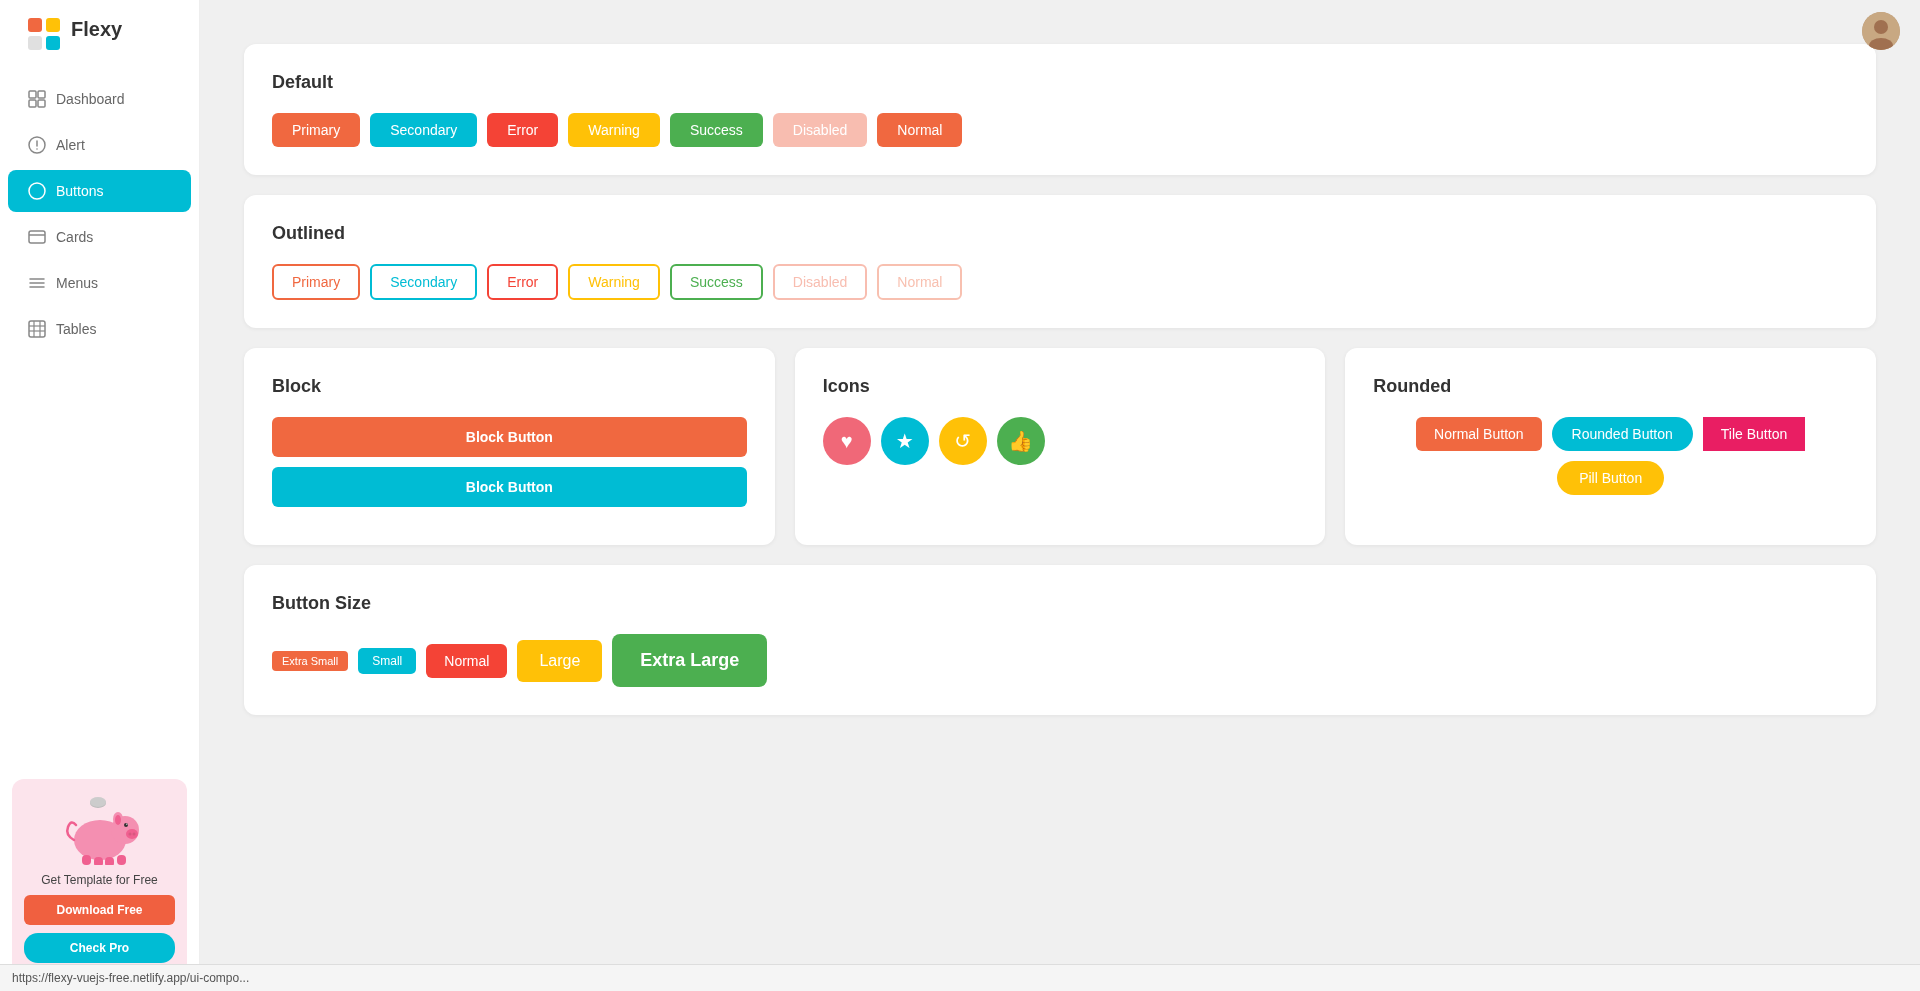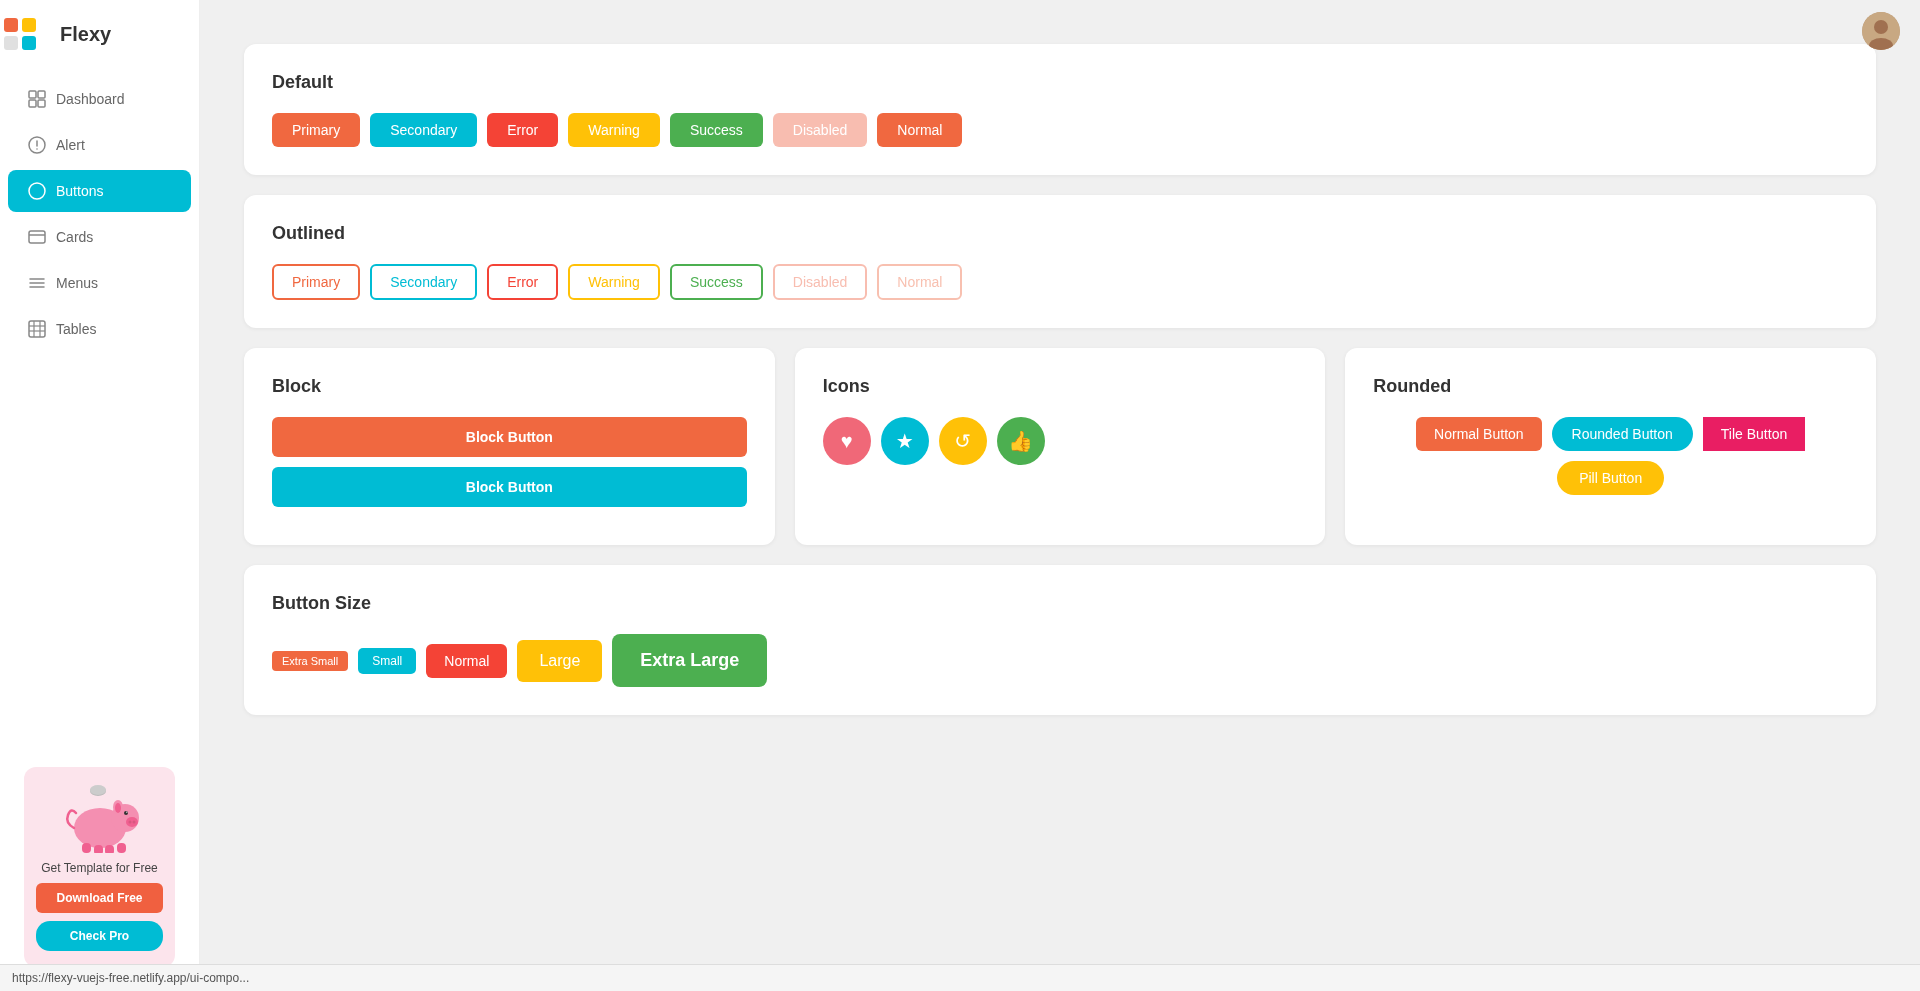--- a/index.html
+++ b/index.html
@@ -10,23 +10,23 @@
       width: 200px;
       background: #fff;
       height: 100%;
       display: flex;
       flex-direction: column;
       border-right: 1px solid #eee;
       flex-shrink: 0;
     }
     .sidebar-logo {
       display: flex;
-      align-items: center;
-      padding: 18px 4px;
-      gap: 24px;
+      align-items: flex-start;
+      padding: 18px 28px;
+      gap: 11px;
     }
     .logo-icon {
       width: 32px;
       height: 32px;
     }
     .logo-text {
       font-size: 20px;
       font-weight: 700;
       color: #333;
     }
@@ -52,21 +52,21 @@
       color: #fff;
     }
     .nav-item .nav-icon {
       width: 18px;
       height: 18px;
       display: flex;
       align-items: center;
       justify-content: center;
     }
     .sidebar-promo {
-      margin: 24px;
+      margin: 12px;
       background: #fce4ec;
       border-radius: 12px;
       padding: 16px 12px;
       text-align: center;
       display: flex;
       flex-direction: column;
       align-items: center;
       gap: 8px;
     }
     .promo-title {

